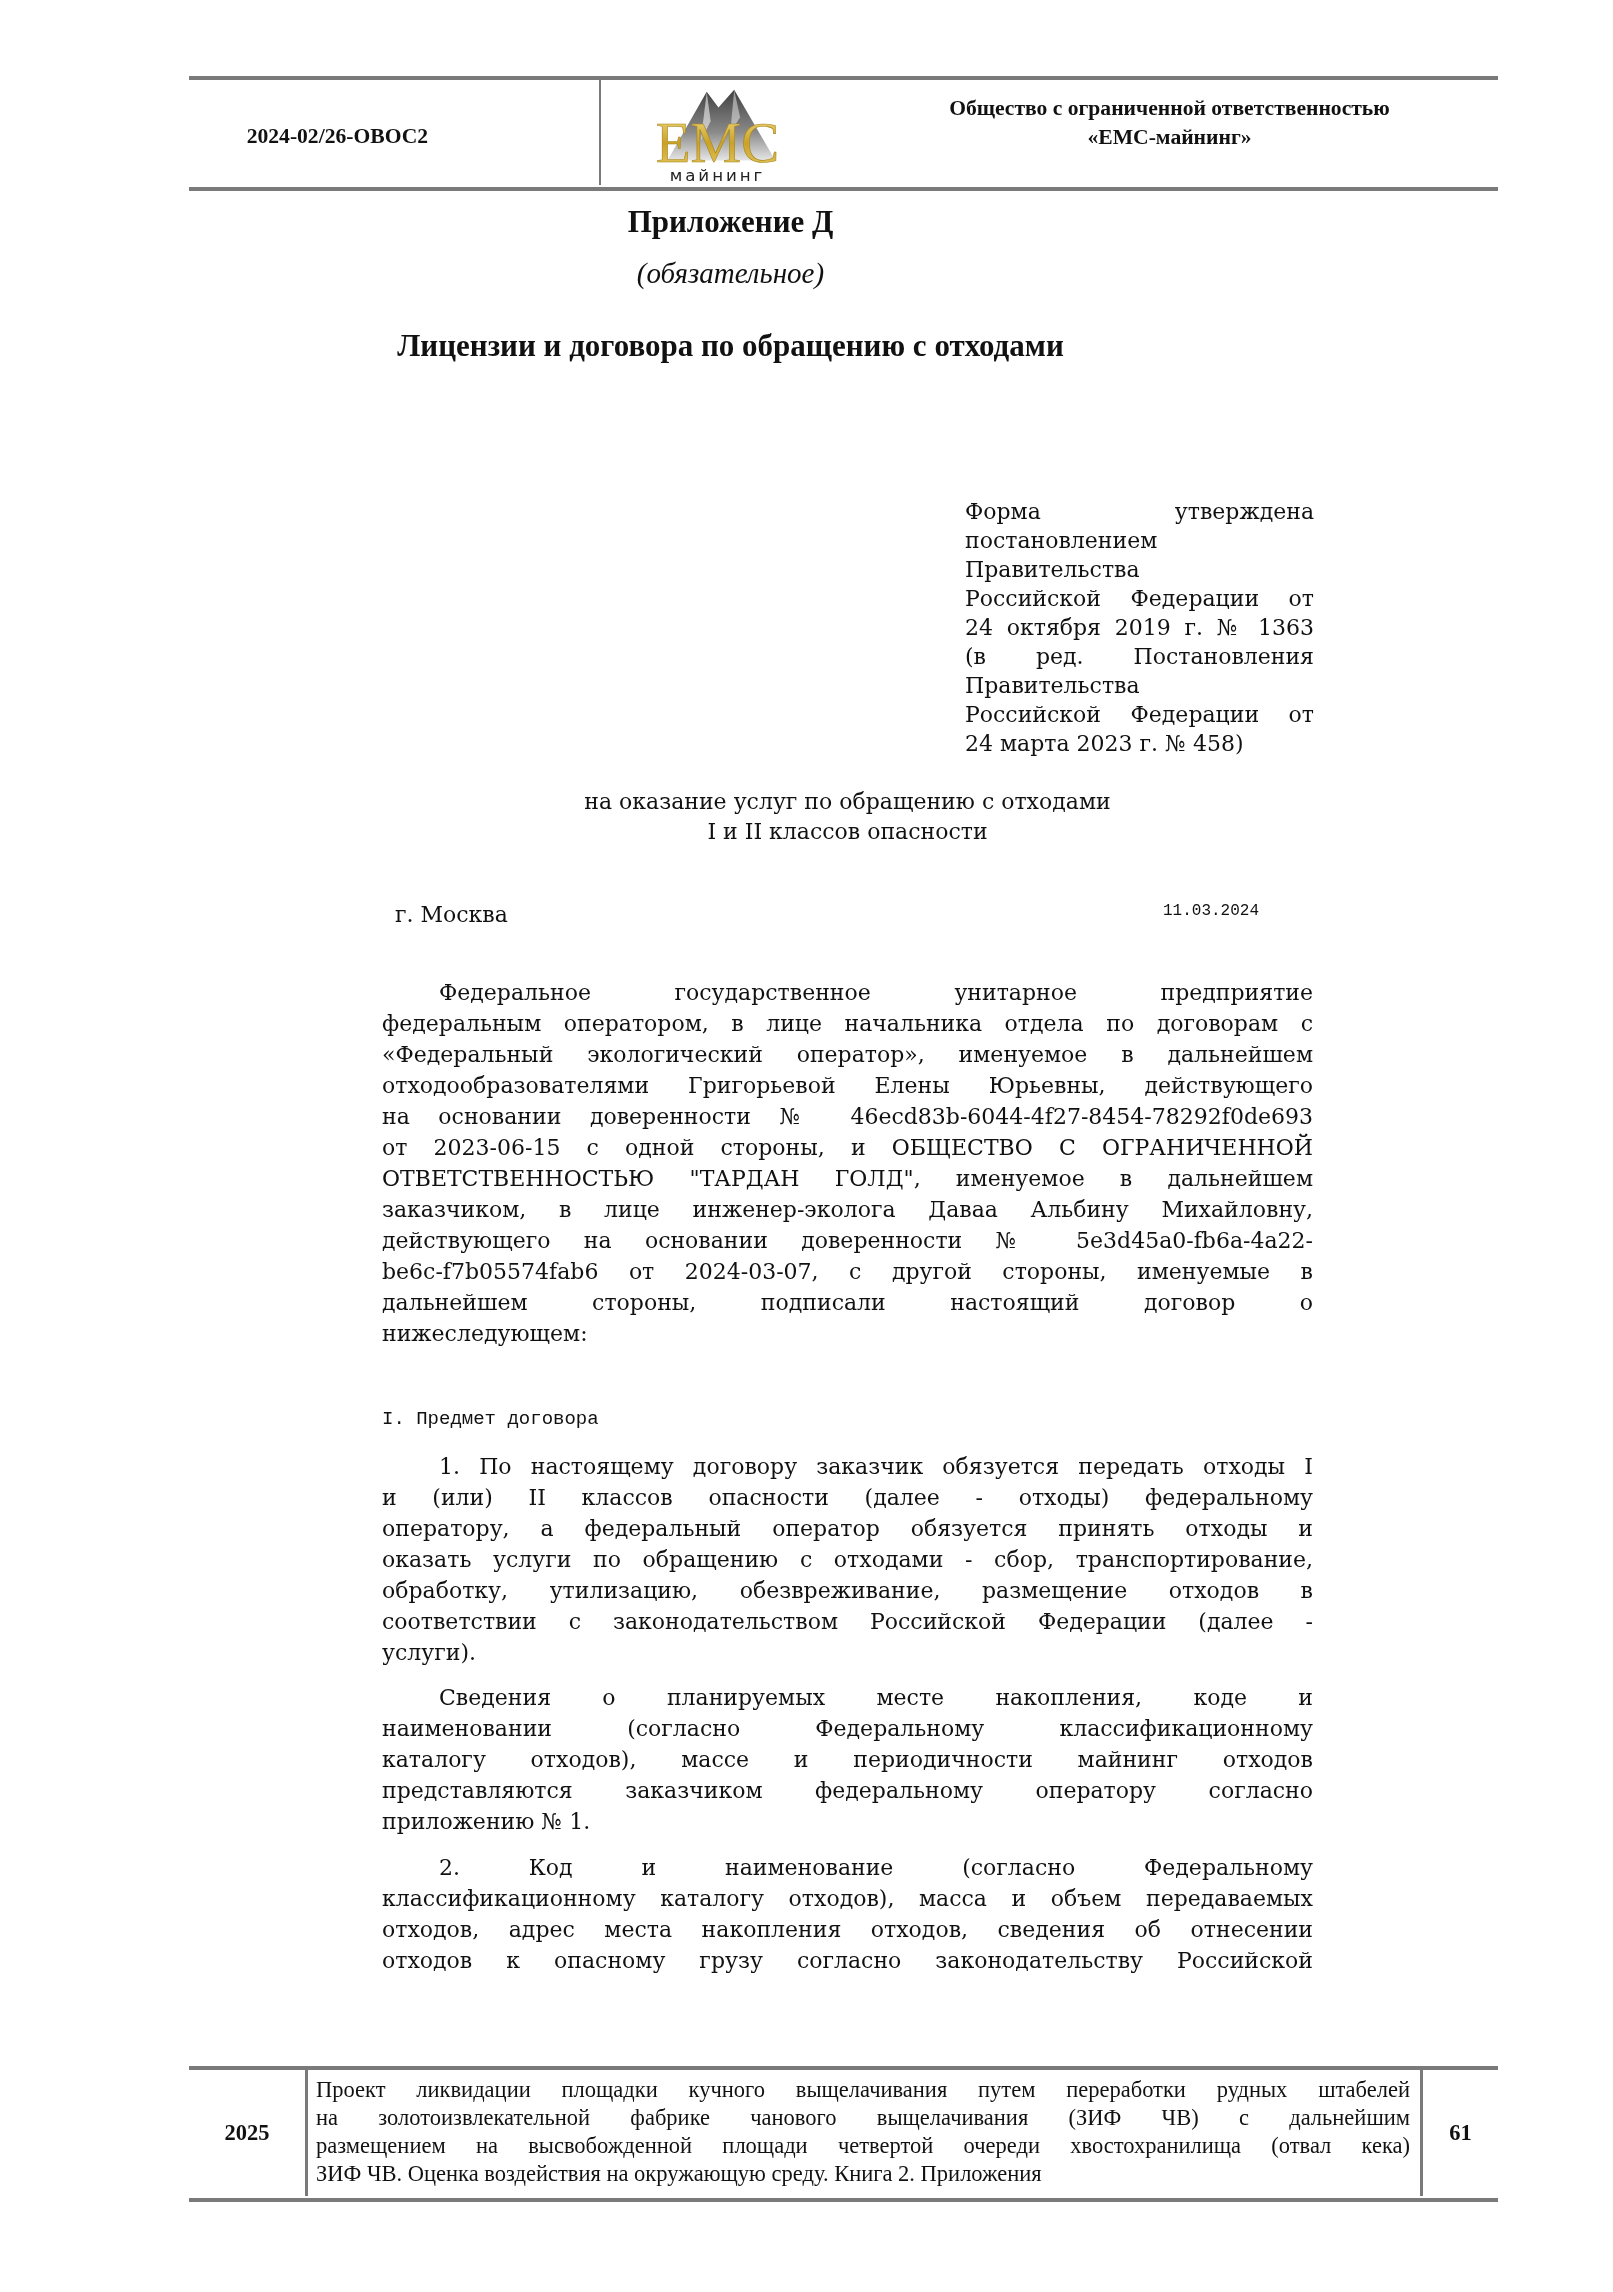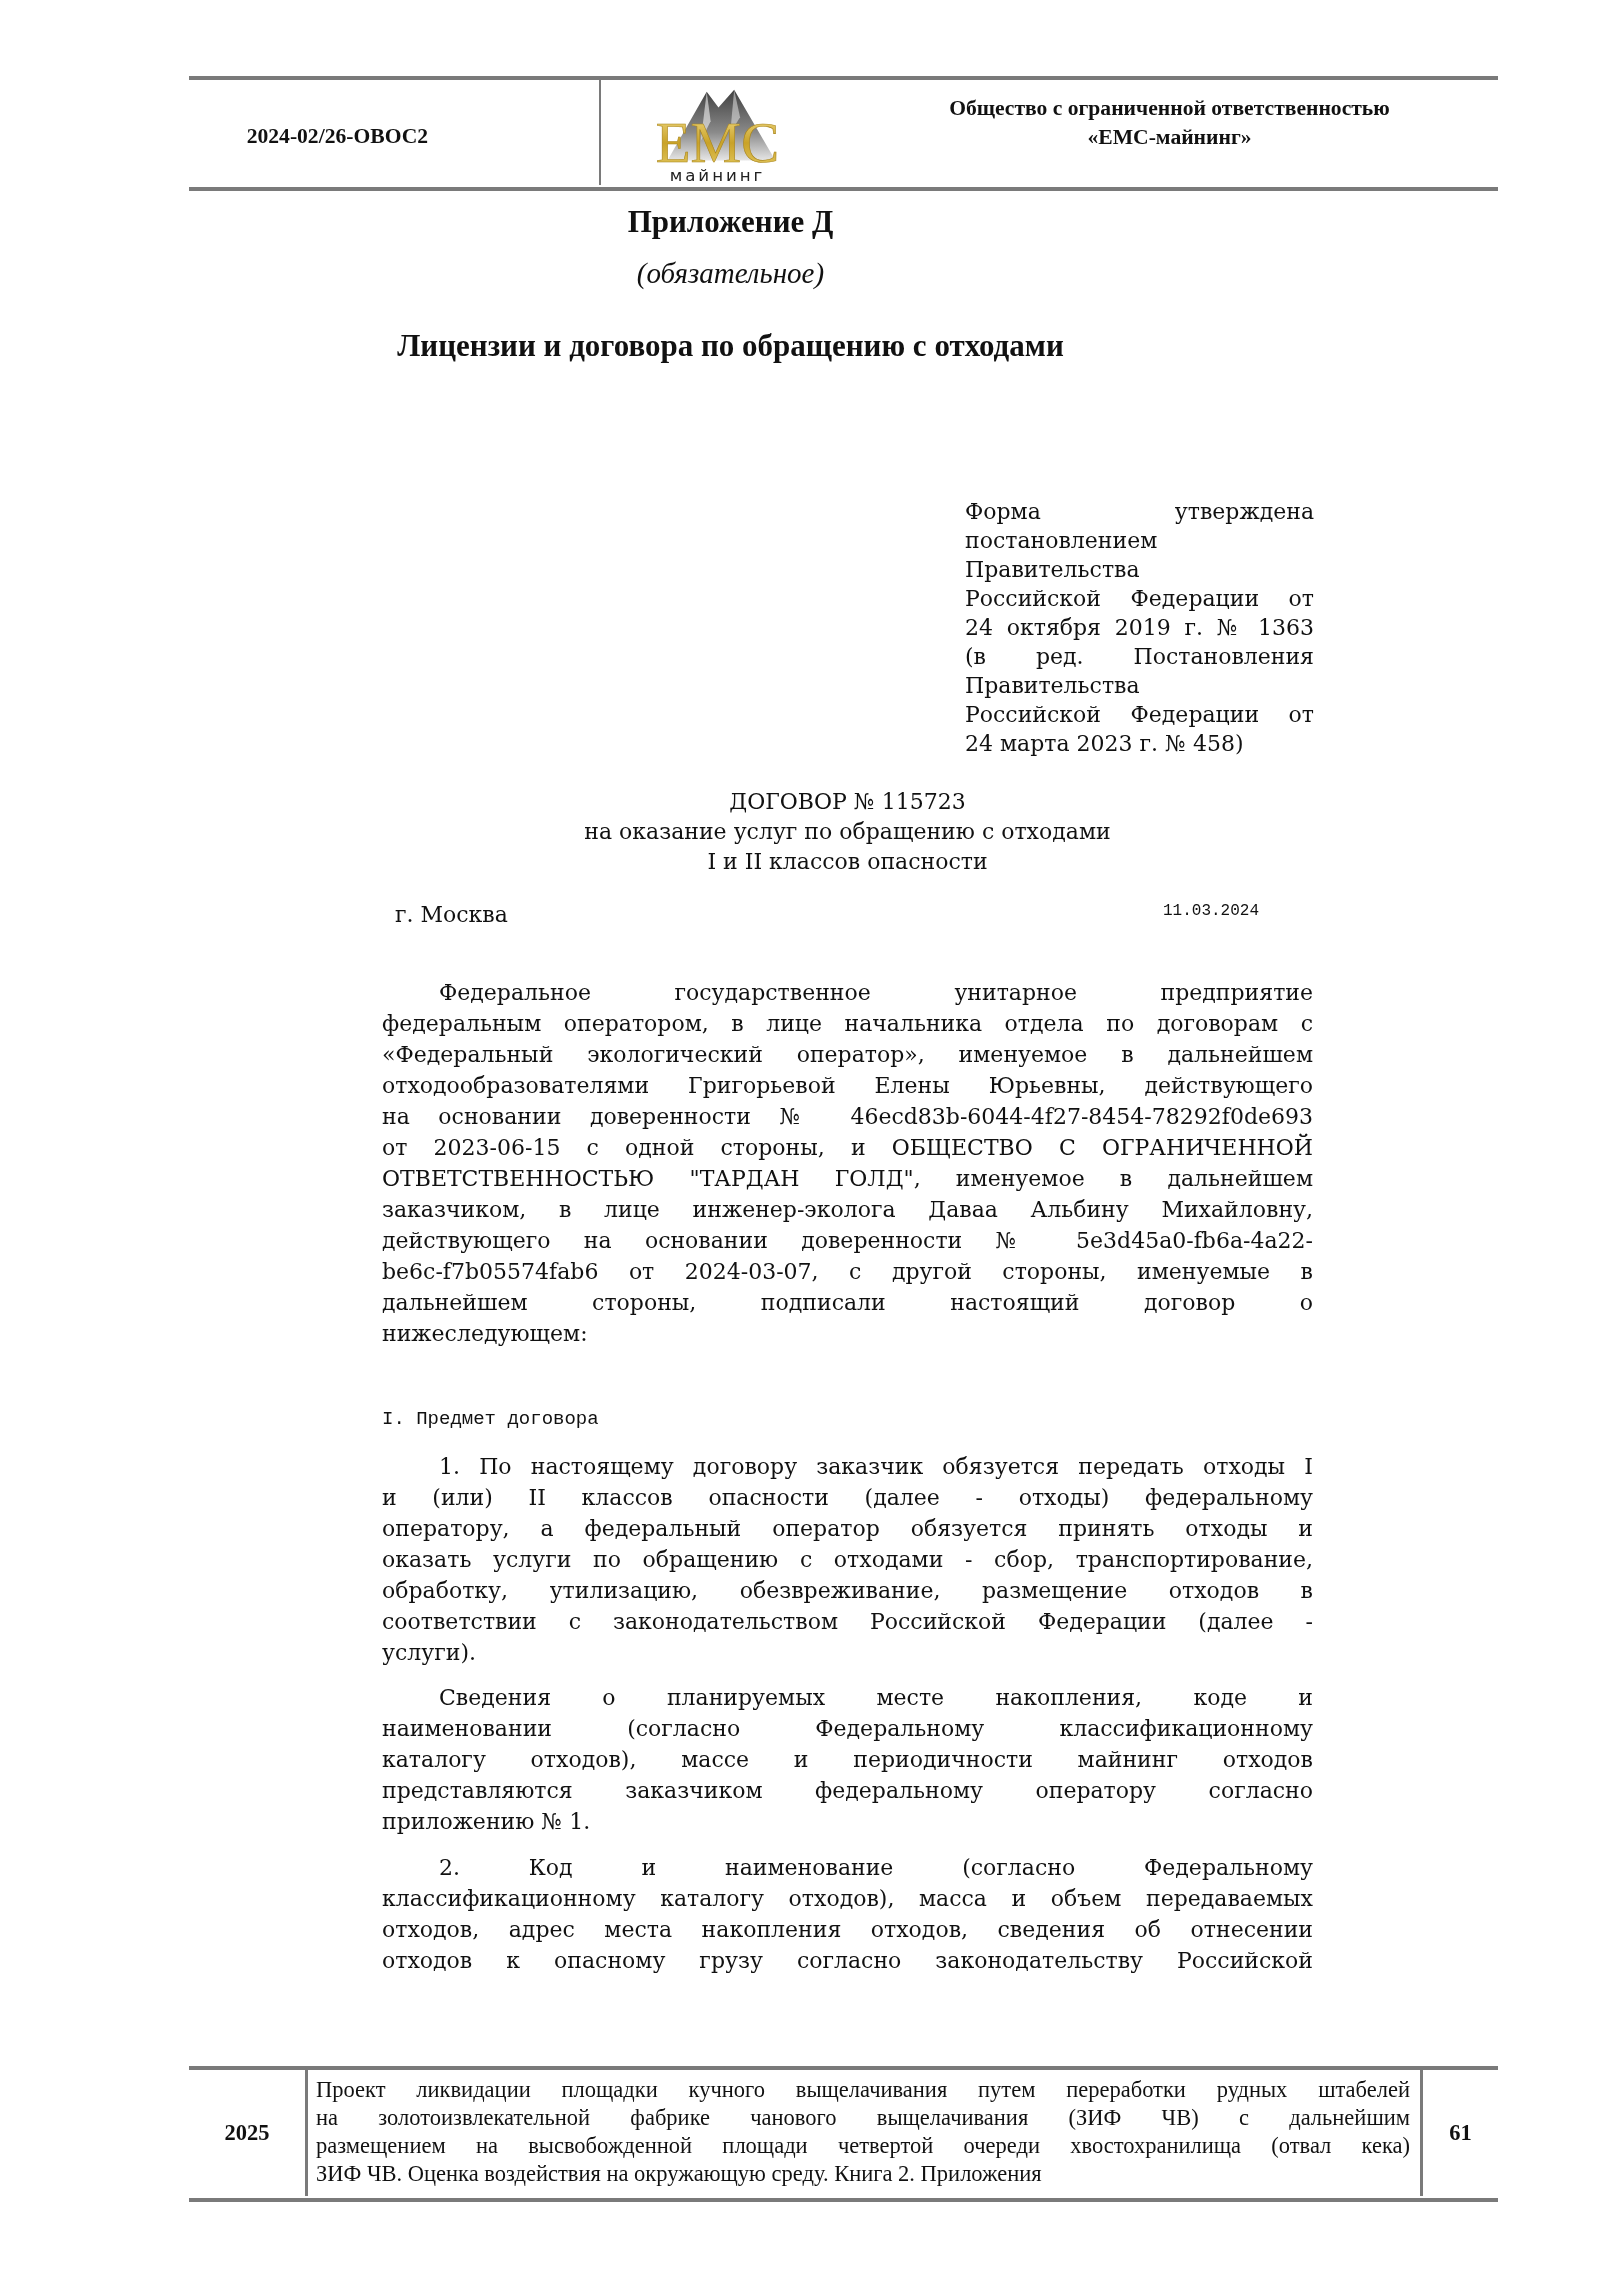--- a/index.html
+++ b/index.html
@@ -93,21 +93,20 @@
   <span class="nl">Правительства</span>
   <span>Российской Федерации от</span>
   <span>24 октября 2019 г. № 1363</span>
   <span>(в ред. Постановления</span>
   <span class="nl">Правительства</span>
   <span>Российской Федерации от</span>
   <span class="nl">24 марта 2023 г. № 458)</span>
 </div>
 
 <div class="contract-head">
-  <div>ДОГОВОР № 115723</div>
   <div>на оказание услуг по обращению с отходами</div>
   <div>I и II классов опасности</div>
 </div>
 <div class="city">г. Москва</div>
 <div class="date">11.03.2024</div>
 
 <div class="body" style="top:977px;">
   <span class="line" style="padding-left:57px;">Федеральное государственное унитарное предприятие</span>
   <span class="line">федеральным оператором, в лице начальника отдела по договорам с</span>
   <span class="line">«Федеральный экологический оператор», именуемое в дальнейшем</span>

